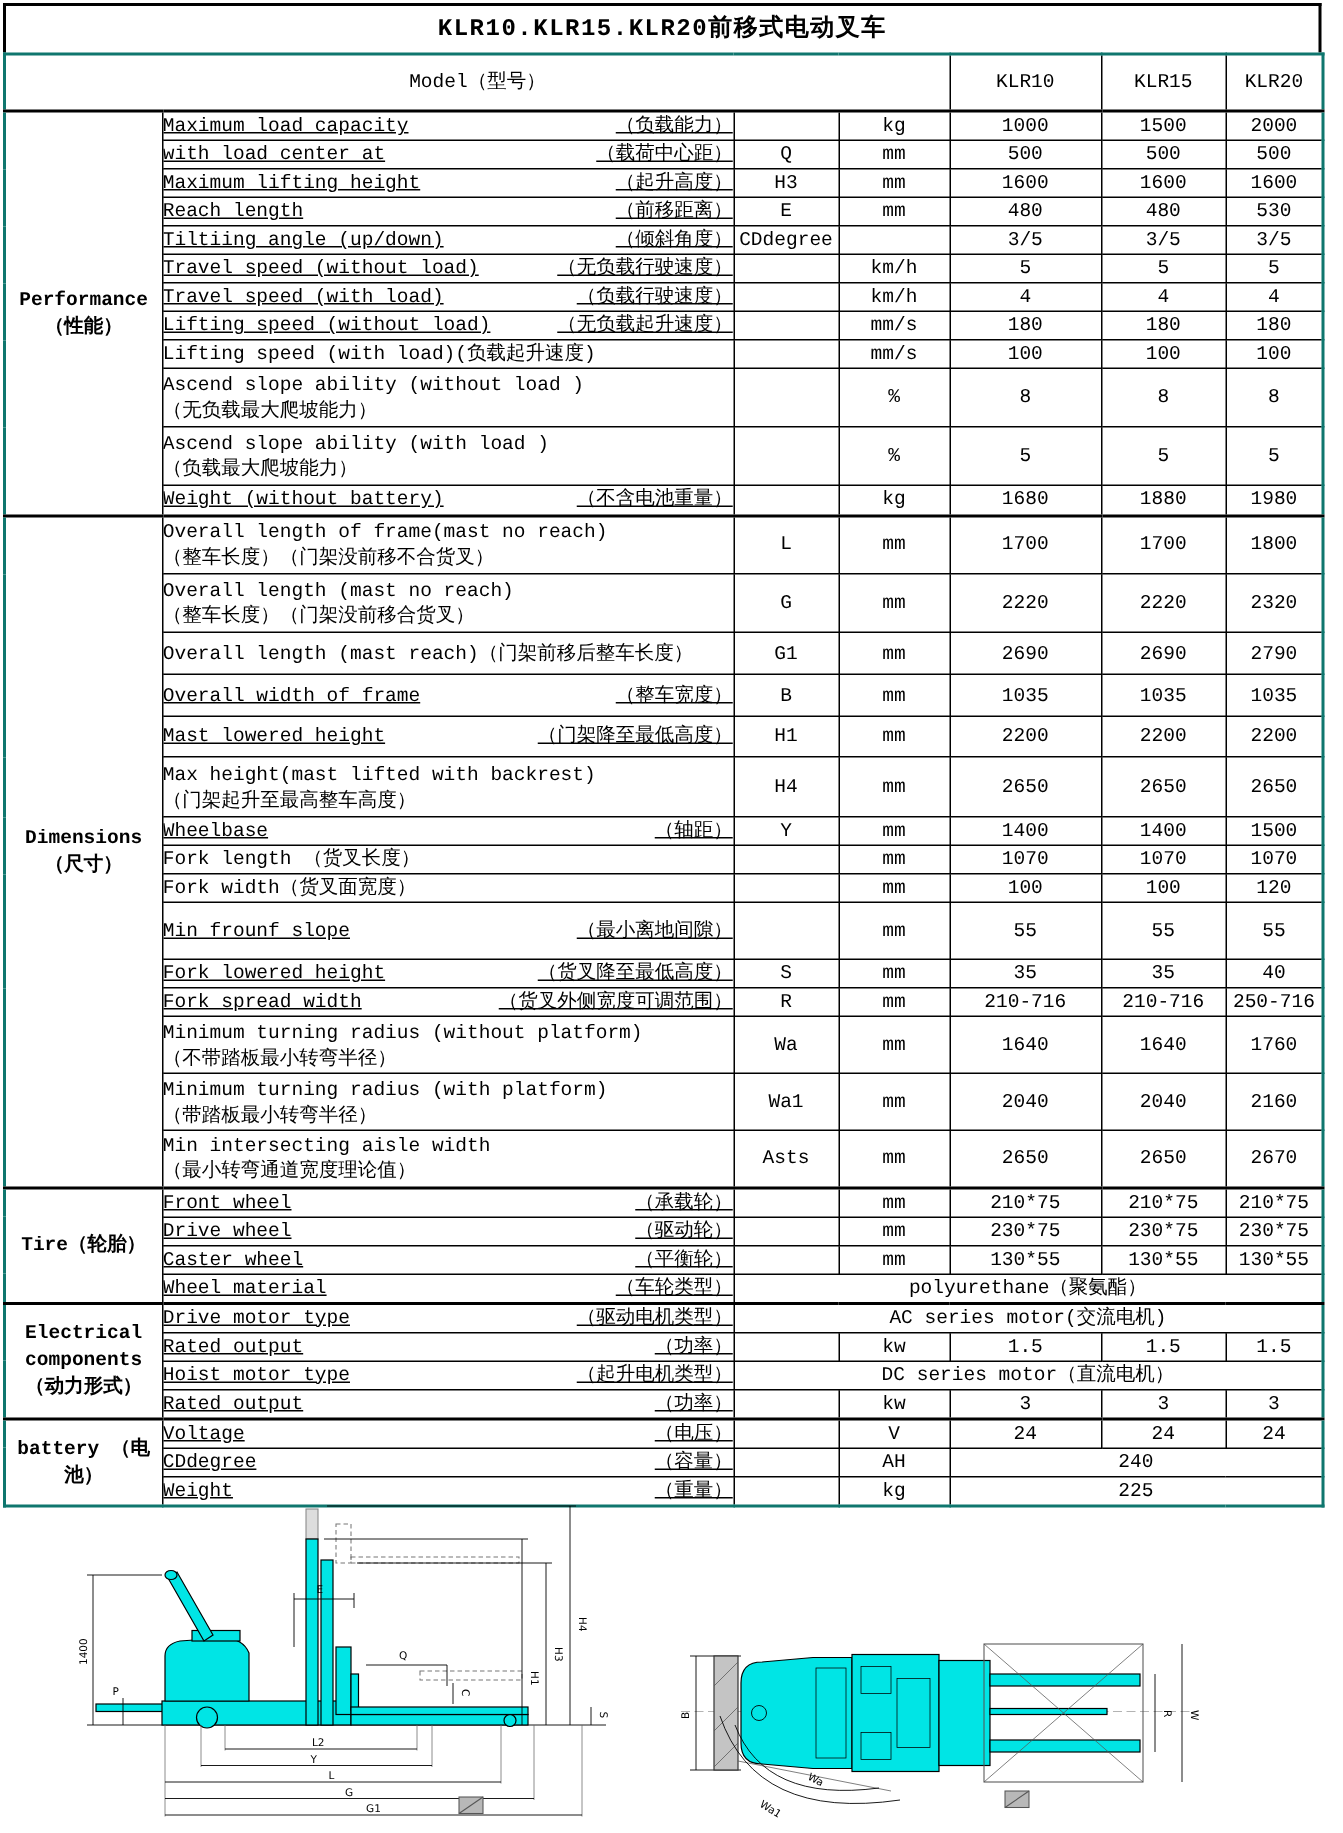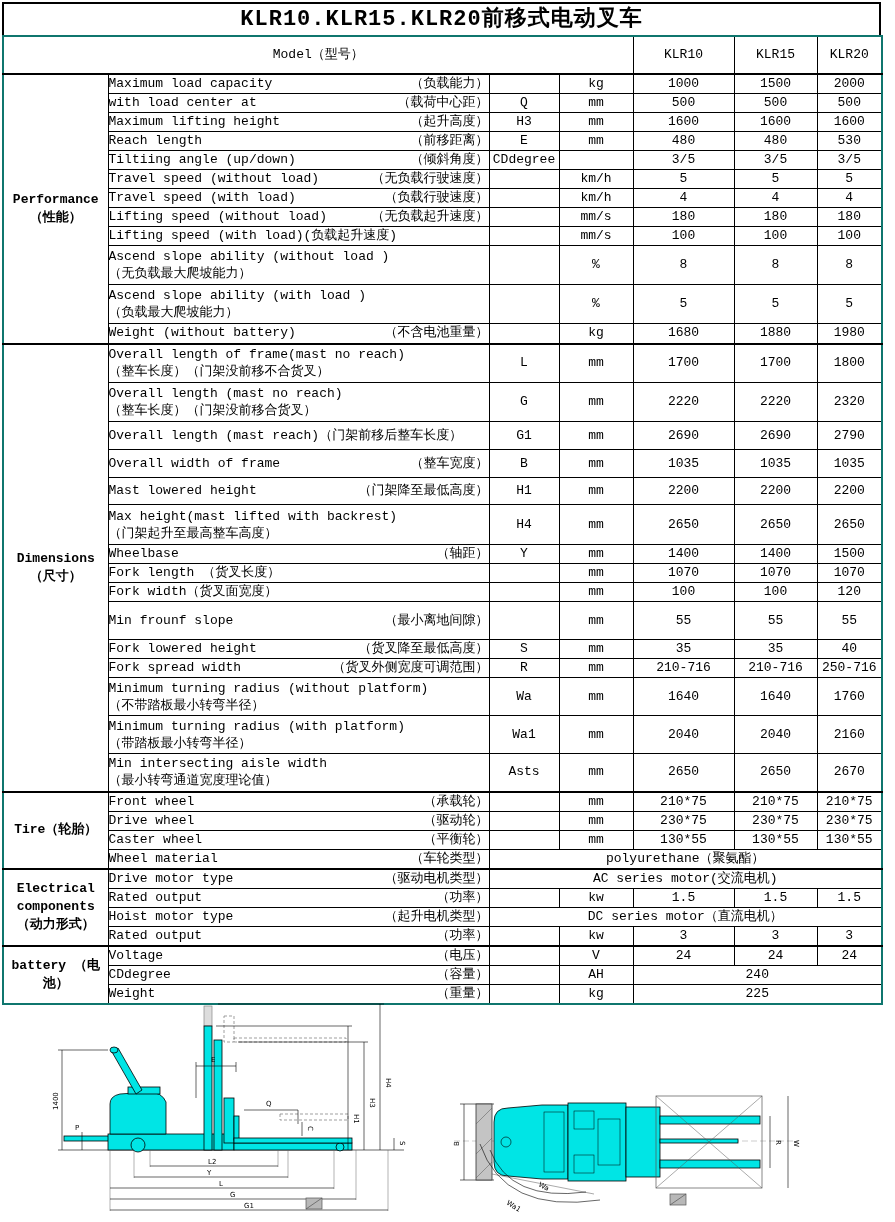--- a/index.html
+++ b/index.html
@@ -5,29 +5,29 @@
   * { box-sizing: border-box; }
   html,body { margin:0; padding:0; }
   body {
     width:895px; height:1222px; background:#fff; color:#000;
     font-family:"Liberation Mono","DejaVu Sans Mono",monospace;
     position:relative; overflow:hidden;
   }
   .sheet { position:absolute; left:2px; top:2px; width:879px; }
   .title {
     border:2px solid #000; border-bottom:none;
-    text-align:center; font-weight:bold; font-size:22px;
+    text-align:center; font-weight:bold; font-size:16px;
     height:33px; line-height:31px; letter-spacing:1px;
   }
   table.spec { border-collapse:collapse; table-layout:fixed; width:879px; border:2px solid #0f766e; }
   table.spec td { border:1px solid #000; padding:0; font-size:13px; line-height:18px; overflow:hidden; vertical-align:middle; }
   tr.hdr td { height:38px; text-align:center; }
   td.sec { text-align:center; font-weight:bold; font-size:14px; line-height:17px; }
   td.name { padding:0 3px; }
-  td.name .pair { display:flex; justify-content:space-between; align-items:flex-start; }
+  td.name .pair { display:flex; justify-content:space-between; align-items:flex-start;text-decoration:underline; }
   td.name .inline-pair { display:block; text-align:left; }
   td.name .l2 { display:block; line-height:17px; text-align:left; }
   td.sym, td.unit, td.val { text-align:center; }
   tr.h18 td{height:18px} tr.h19 td{height:19px} tr.h20 td{height:20px}
   tr.h27 td{height:27px} tr.h28 td{height:28px} tr.h38 td{height:38px}
   tr.h39 td{height:39px} tr.h40 td{height:40px}
   tr.sec-start td { border-top:2px solid #000; }
   .diagram-side { position:absolute; left:48px; top:998px; }
   .diagram-top  { position:absolute; left:446px; top:1080px; }
   svg text { font-family:"DejaVu Sans","Liberation Sans",sans-serif; font-size:7px; fill:#000; }

